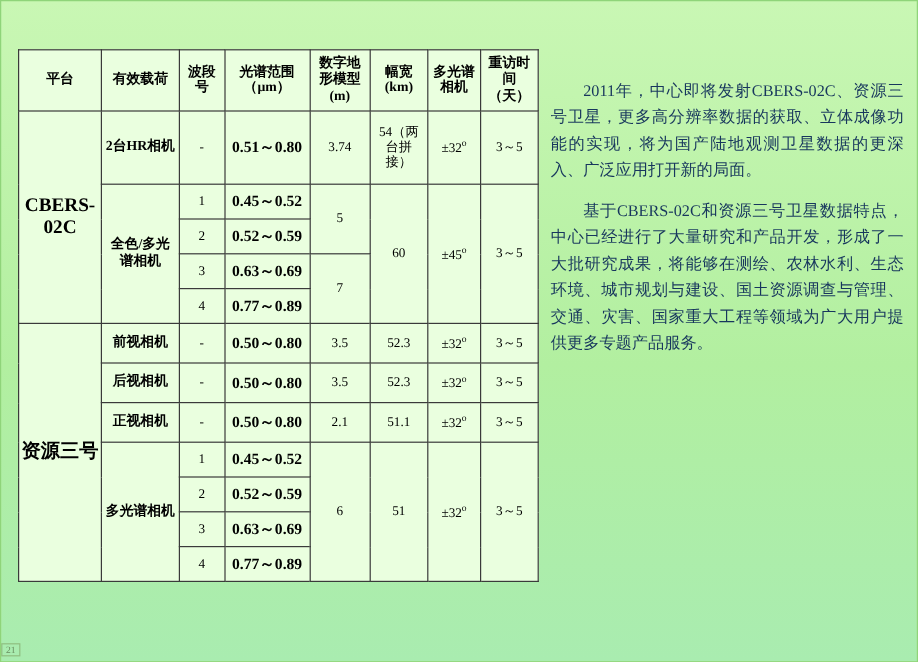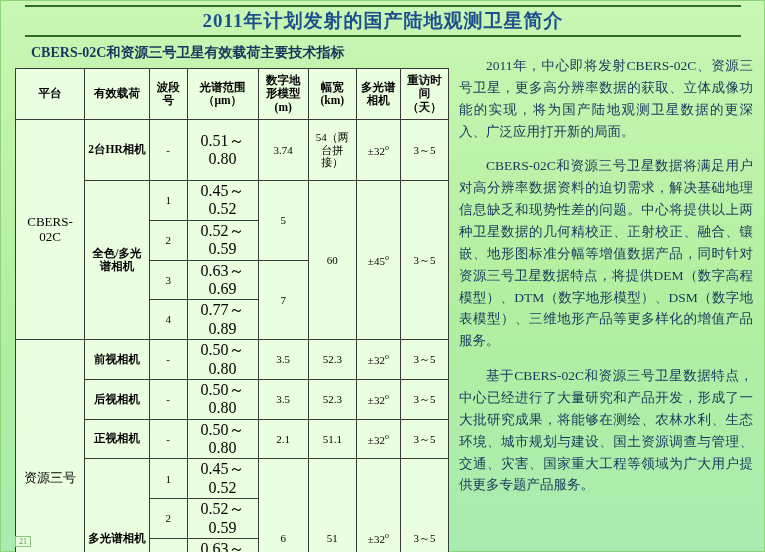--- a/index.html
+++ b/index.html
@@ -68,68 +68,64 @@
     padding: 1px 2px;
     line-height: 1.15;
   }
   thead td {
     font-weight: bold;
     font-size: 11.5px;
     height: 48px;
     background: #eaffdf;
   }
   .platform-cell {
-    font-weight: normal;
-    font-size: 13px;
+    font-weight: bold;
+    font-size: 16px;
     margin-left: 30px;
   }
   .payload-cell {
     font-weight: bold;
     font-size: 11.5px;
   }
   .band-cell { font-size: 11px; }
-  .range-cell { font-size: 16px; }
+  .range-cell { font-size: 13px; font-weight: bold; }
   .sup { font-size: 8px; vertical-align: super; }
   
   #text-col {
     position: absolute;
     left: 458px;
-    top: 54px;
+    top: 64px;
     width: 294px;
     font-size: 13.5px;
     color: #17365d;
     line-height: 1.62;
     text-align: justify;
   }
   #text-col p {
     margin: 0 0 13px 0;
     text-indent: 2em;
   }
   
   #page-mark {
     position: absolute;
-    left: 14px;
+    left: 0;
     bottom: 4px;
     font-size: 8px;
     color: #6a8f60;
     border: 1px solid #8fbf80;
     padding: 0 3px;
   }
 </style>
 </head>
 <body>
 
 <div id="page">
 
-  <div id="title-bar">
-    <div id="title-text">2011年计划发射的国产陆地观测卫星简介</div>
-  </div>
 
   <div id="table-wrap">
-    <div id="table-caption">CBERS-02C和资源三号卫星有效载荷主要技术指标</div>
     <table>
       <colgroup>
         <col style="width:66px">
         <col style="width:62px">
         <col style="width:36px">
         <col style="width:68px">
         <col style="width:48px">
         <col style="width:46px">
         <col style="width:42px">
         <col style="width:46px">
@@ -233,18 +229,17 @@
         <tr>
           <td class="band-cell" style="height:26px">4</td>
           <td class="range-cell">0.77～0.89</td>
         </tr>
       </tbody>
     </table>
   </div>
 
   <div id="text-col">
     <p>2011年，中心即将发射CBERS-02C、资源三号卫星，更多高分辨率数据的获取、立体成像功能的实现，将为国产陆地观测卫星数据的更深入、广泛应用打开新的局面。</p>
-    <p>CBERS-02C和资源三号卫星数据将满足用户对高分辨率数据资料的迫切需求，解决基础地理信息缺乏和现势性差的问题。中心将提供以上两种卫星数据的几何精校正、正射校正、融合、镶嵌、地形图标准分幅等增值数据产品，同时针对资源三号卫星数据特点，将提供DEM（数字高程模型）、DTM（数字地形模型）、DSM（数字地表模型）、三维地形产品等更多样化的增值产品服务。</p>
     <p>基于CBERS-02C和资源三号卫星数据特点，中心已经进行了大量研究和产品开发，形成了一大批研究成果，将能够在测绘、农林水利、生态环境、城市规划与建设、国土资源调查与管理、交通、灾害、国家重大工程等领域为广大用户提供更多专题产品服务。</p>
   </div>
 
   <div id="page-mark">21</div>
 </div>
 
 </body></html>

